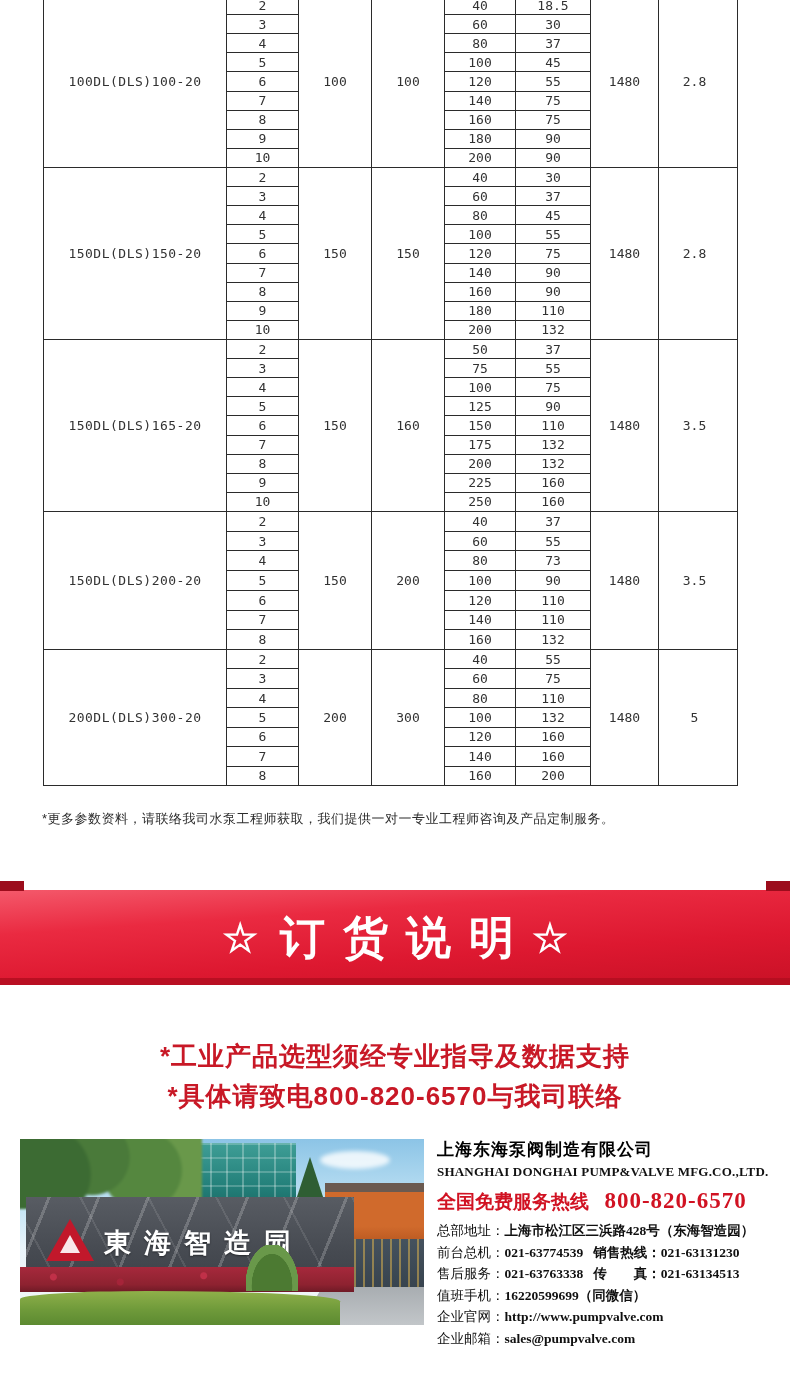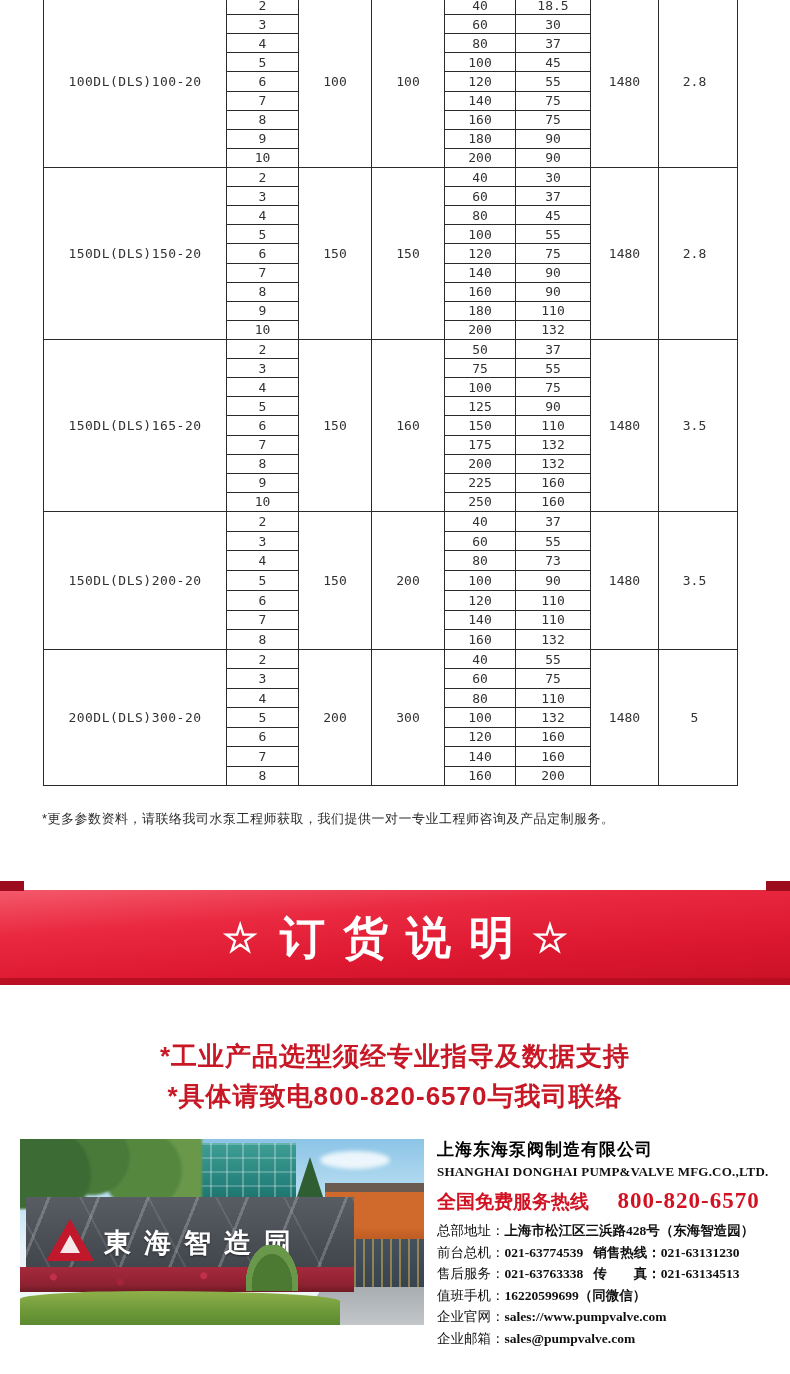--- a/index.html
+++ b/index.html
@@ -106,21 +106,21 @@
         border-radius:40% 60% 0 0 / 24% 30% 0 0; }
 
   
   .company { position:absolute; left:437px; top:1138px; width:345px; }
   .name-cn { font-size:17px; font-weight:900; color:#000; letter-spacing:1px; white-space:nowrap; }
   .name-en { margin-top:3px; font-family:"Liberation Serif", serif; font-weight:bold;
              font-size:13px; color:#121212; letter-spacing:0.2px; white-space:nowrap; }
   .hotline { margin-top:8px; color:#d11222; white-space:nowrap; }
   .hotline .hl-label { font-size:19px; font-weight:bold; }
   .hotline .hl-num { font-size:23px; font-weight:bold; font-family:"Liberation Serif", serif;
-                     margin-left:24px; letter-spacing:1px; }
+                     margin-left:11px; letter-spacing:1px; }
   .contacts { margin-top:5px; font-family:"Liberation Serif", serif; font-weight:bold;
               font-size:13.5px; color:#101010; line-height:21.5px; }
   .contacts .line { white-space:nowrap; }
   .contacts .lbl { font-family:"Liberation Sans", sans-serif; font-weight:normal; }
   .contacts .lbl2 { margin-left:10px; font-family:"Liberation Sans", sans-serif; font-weight:bold; }
 </style>
 </head>
 <body>
 
 <div class="page">
@@ -357,18 +357,18 @@
     <div class="name-en">SHANGHAI DONGHAI PUMP&amp;VALVE MFG.CO.,LTD.</div>
     <div class="hotline">
       <span class="hl-label">全国免费服务热线</span>
       <span class="hl-num">800-820-6570</span>
     </div>
     <div class="contacts">
         <div class="line"><span class="lbl">总部地址：</span><span>上海市松江区三浜路428号（东海智造园）</span></div>
         <div class="line"><span class="lbl">前台总机：</span><span>021-63774539</span><span class="lbl2">销售热线：</span><span>021-63131230</span></div>
         <div class="line"><span class="lbl">售后服务：</span><span>021-63763338</span><span class="lbl2">传　　真：</span><span>021-63134513</span></div>
         <div class="line"><span class="lbl">值班手机：</span><span>16220599699（同微信）</span></div>
-        <div class="line"><span class="lbl">企业官网：</span><span>sales://www.pumpvalve.com</span></div>
+        <div class="line"><span class="lbl">企业官网：</span><span>http://www.pumpvalve.com</span></div>
         <div class="line"><span class="lbl">企业邮箱：</span><span>sales@pumpvalve.com</span></div>
       </div>
   </div>
 
 </div>
 
 </body></html>

